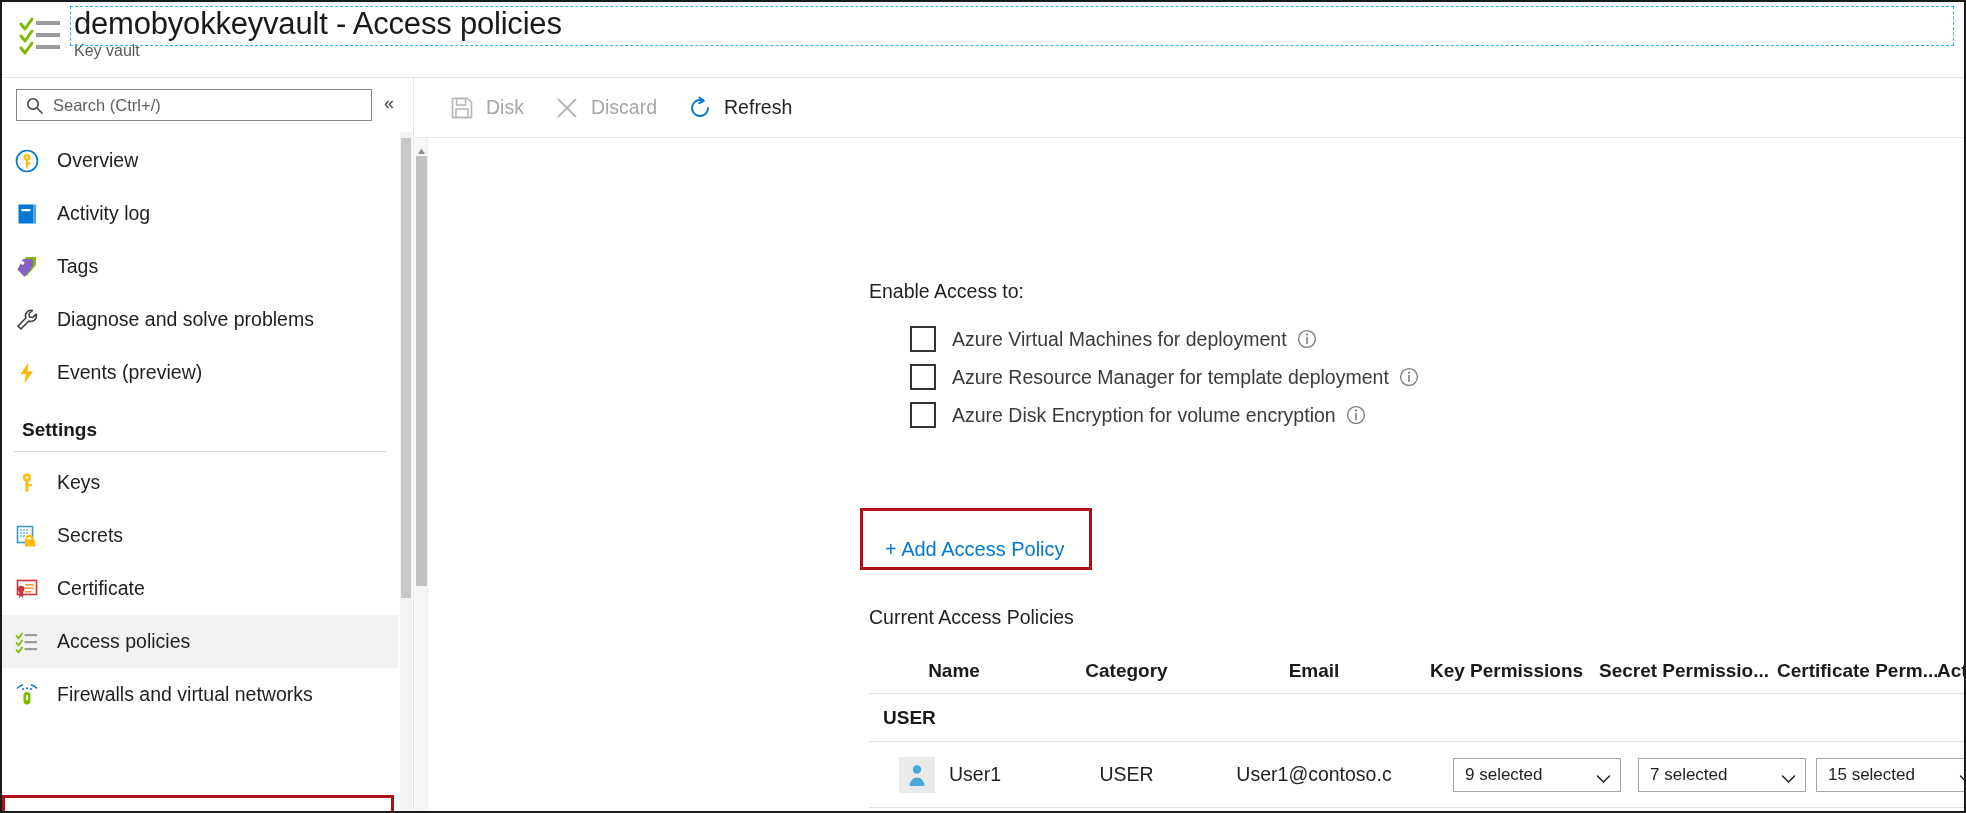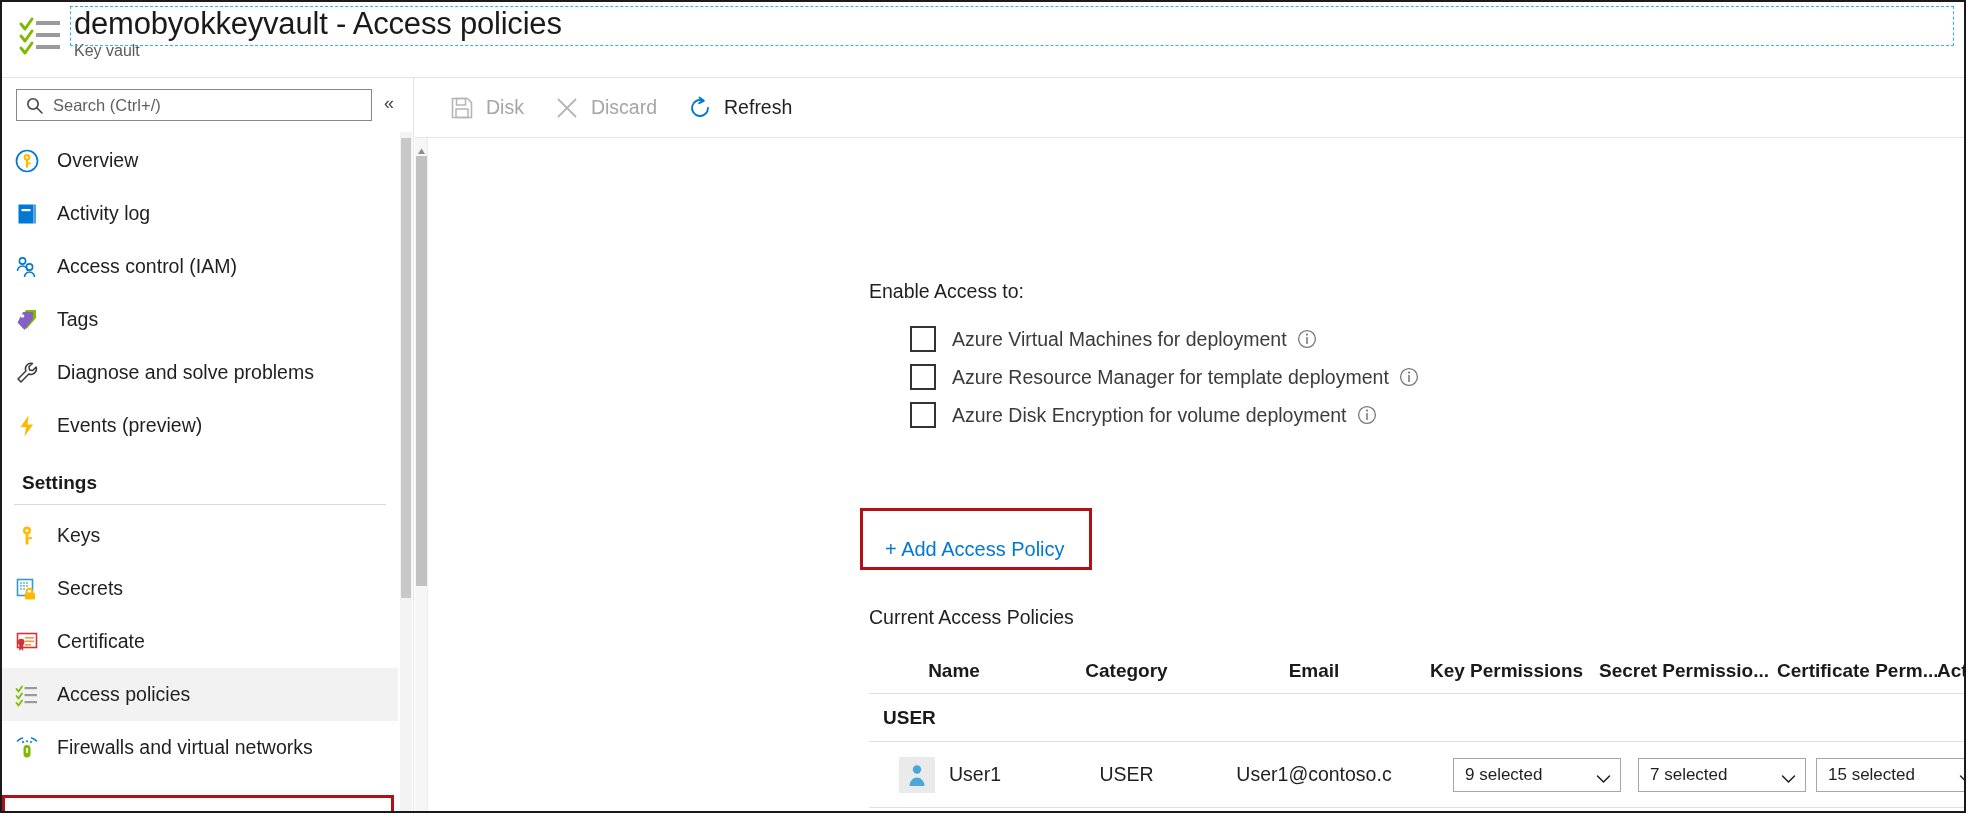--- a/index.html
+++ b/index.html
@@ -367,31 +367,20 @@
         <span class="nav-ico">
           <svg width="24" height="24" viewBox="0 0 24 24">
             <rect x="3.5" y="2.5" width="15" height="19" fill="#0078d4"></rect>
             <rect x="18.5" y="2.5" width="2.5" height="19" fill="#50a0dd"></rect>
             <rect x="6.5" y="7" width="9" height="2.2" fill="#ffffff"></rect>
           </svg>
         </span>
         <span class="nav-label">Activity log</span>
       </div>
 
-      <div class="nav-item">
-        <span class="nav-ico">
-          <svg width="24" height="24" viewBox="0 0 24 24">
-            <circle cx="7.5" cy="6" r="3.1" stroke="#0078d4" stroke-width="1.6" fill="none"></circle>
-            <path d="M2.5 16 a5 5 0 0 1 10 0" stroke="#0078d4" stroke-width="1.6" fill="none"></path>
-            <circle cx="14.5" cy="12" r="3.1" stroke="#0078d4" stroke-width="1.6" fill="none"></circle>
-            <path d="M9.5 22 a5 5 0 0 1 10 0" stroke="#0078d4" stroke-width="1.6" fill="none"></path>
-          </svg>
-        </span>
-        <span class="nav-label">Access control (IAM)</span>
-      </div>
 
       <div class="nav-item">
         <span class="nav-ico">
           <svg width="24" height="24" viewBox="0 0 24 24">
             <path d="M11 2 L21 2 L21 10 L11.5 21 L3.5 13.5 Z" fill="#7fba00"></path>
             <path d="M8 4 L18 4 L18 11 L9.5 22 L2.5 14.5 Z" fill="#8661c5"></path>
             <circle cx="7.5" cy="8" r="1.8" fill="#ffffff"></circle>
           </svg>
         </span>
         <span class="nav-label">Tags</span>
@@ -567,21 +556,21 @@
           <svg width="20" height="20" viewBox="0 0 20 20">
             <circle cx="10" cy="10" r="8.4" fill="none" stroke="#767676" stroke-width="1.3"></circle>
             <circle cx="10" cy="5.6" r="1.05" fill="#767676"></circle>
             <rect x="9.25" y="8" width="1.5" height="7" fill="#767676"></rect>
           </svg>
         </span>
       </div>
 
       <div class="cb-row" style="top:264px;">
         <span class="cbox"></span>
-        <span class="cb-text">Azure Disk Encryption for volume deployment</span>
+        <span class="cb-text">Azure Disk Encryption for volume encryption</span>
         <span class="info-ico">
           <svg width="20" height="20" viewBox="0 0 20 20">
             <circle cx="10" cy="10" r="8.4" fill="none" stroke="#767676" stroke-width="1.3"></circle>
             <circle cx="10" cy="5.6" r="1.05" fill="#767676"></circle>
             <rect x="9.25" y="8" width="1.5" height="7" fill="#767676"></rect>
           </svg>
         </span>
       </div>
 
       <div id="add-policy-link">+ Add Access Policy</div>

